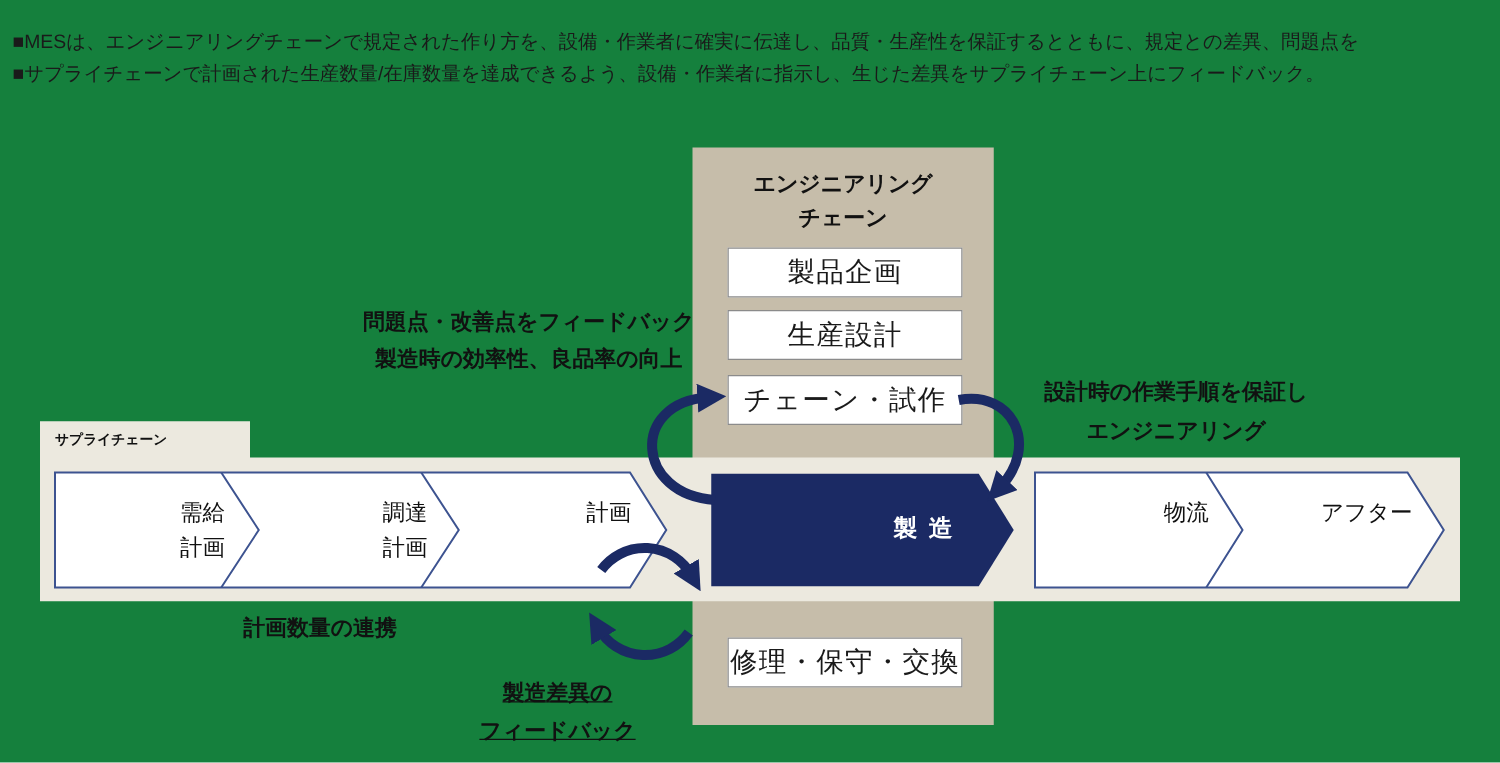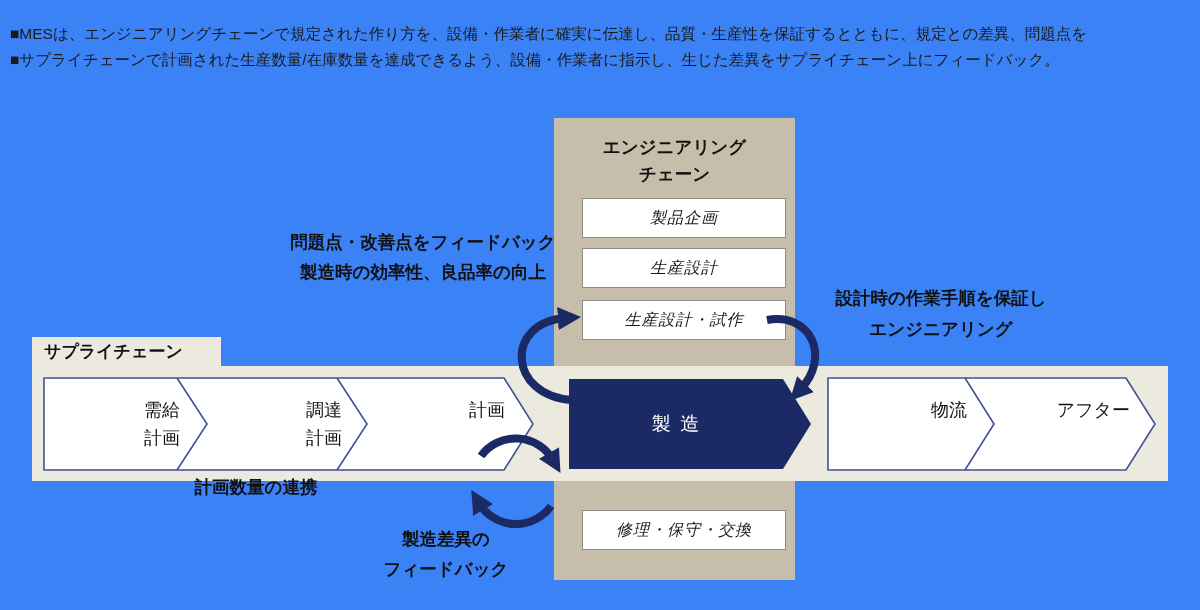--- a/index.html
+++ b/index.html
@@ -1,66 +1,66 @@
 <!DOCTYPE html>
 <html><head>
 <meta charset="utf-8">
 <style>
   html,body{margin:0;padding:0;background:#ffffff;}
   .canvas{
-    position:relative;width:1200px;height:610px;background:#3b82f6;
+    position:relative;width:1200px;height:610px;background:#15803d;
     font-family:"Liberation Sans","DejaVu Sans",sans-serif;color:#1a1a1a;overflow:hidden;
   }
   
   .intro{position:absolute;left:10px;top:21px;width:1180px;font-size:15.5px;line-height:26px;}
   .intro .ind{padding-left:15px;}
   
   .eng-col{position:absolute;left:554px;top:118px;width:241px;height:462px;background:#c6bdaa;}
   .eng-title{position:absolute;top:16px;left:0;width:100%;text-align:center;font-weight:bold;font-size:17.5px;line-height:27px;color:#111;}
   .eng-box{
-    position:absolute;left:28px;width:204px;height:40px;background:#ffffff;
+    position:absolute;left:28px;width:188px;height:40px;background:#ffffff;
     border:1px solid #8b8b8b;box-sizing:border-box;
     display:flex;align-items:center;justify-content:center;
-    font-size:16px;letter-spacing:1px;font-style:italic;
+    font-size:22px;letter-spacing:1px;
   }
   
   .band{position:absolute;left:32px;top:366px;width:1136px;height:115px;background:#ece9df;}
-  .band-tab{position:absolute;left:32px;top:337px;width:189px;height:32px;background:#ece9df;
-    font-weight:bold;font-size:17px;line-height:30px;padding-left:12px;box-sizing:border-box;color:#111;}
+  .band-tab{position:absolute;left:32px;top:337px;width:168px;height:32px;background:#ece9df;
+    font-weight:bold;font-size:11px;line-height:30px;padding-left:12px;box-sizing:border-box;color:#111;}
   
   .overlay{position:absolute;left:0;top:0;pointer-events:none;}
   
   .chev-label{position:absolute;width:140px;text-align:right;font-size:18px;line-height:28px;color:#111;}
-  .mfg-label{position:absolute;left:589px;top:412px;width:175px;text-align:center;
-    color:#ffffff;font-weight:normal;font-size:19px;line-height:24px;letter-spacing:2px;}
+  .mfg-label{position:absolute;left:589px;top:412px;width:175px;text-align:right;
+    color:#ffffff;font-weight:bold;font-size:19px;line-height:24px;letter-spacing:2px;}
   
-  .note{position:absolute;font-weight:bold;font-size:17.5px;text-align:center;color:#111;}
+  .note{position:absolute;font-weight:bold;font-size:17.5px;text-align:center;color:#111;margin-top:15px;}
   .note-design{left:256px;top:227px;width:334px;line-height:30px;}
   .note-quality{left:791px;top:283px;width:300px;line-height:31px;}
   .note-plan{left:146px;top:475px;width:220px;line-height:24px;text-align:center;}
-  .note-diff{left:336px;top:524px;width:220px;line-height:30px;}
+  .note-diff{left:336px;top:524px;width:220px;line-height:30px;text-decoration:underline;}
 </style>
 </head>
 <body>
 
 <div class="canvas">
 
   <div class="intro">
     <div>■MESは、エンジニアリングチェーンで規定された作り方を、設備・作業者に確実に伝達し、品質・生産性を保証するとともに、規定との差異、問題点を</div>
     <div>■サプライチェーンで計画された生産数量/在庫数量を達成できるよう、設備・作業者に指示し、生じた差異をサプライチェーン上にフィードバック。</div>
   </div>
 
   <div class="eng-col">
     <div class="eng-title">
       <div>エンジニアリング</div>
       <div>チェーン</div>
     </div>
     <div class="eng-box" style="top:80px">製品企画</div>
     <div class="eng-box" style="top:130px">生産設計</div>
-    <div class="eng-box" style="top:182px">生産設計・試作</div>
+    <div class="eng-box" style="top:182px">チェーン・試作</div>
     <div class="eng-box" style="top:392px">修理・保守・交換</div>
   </div>
 
   <div class="band"></div>
   <div class="band-tab">
     <span>サプライチェーン</span>
   </div>
 
   <svg class="overlay" width="1200" height="610" viewBox="0 0 1200 610">
     <defs>

